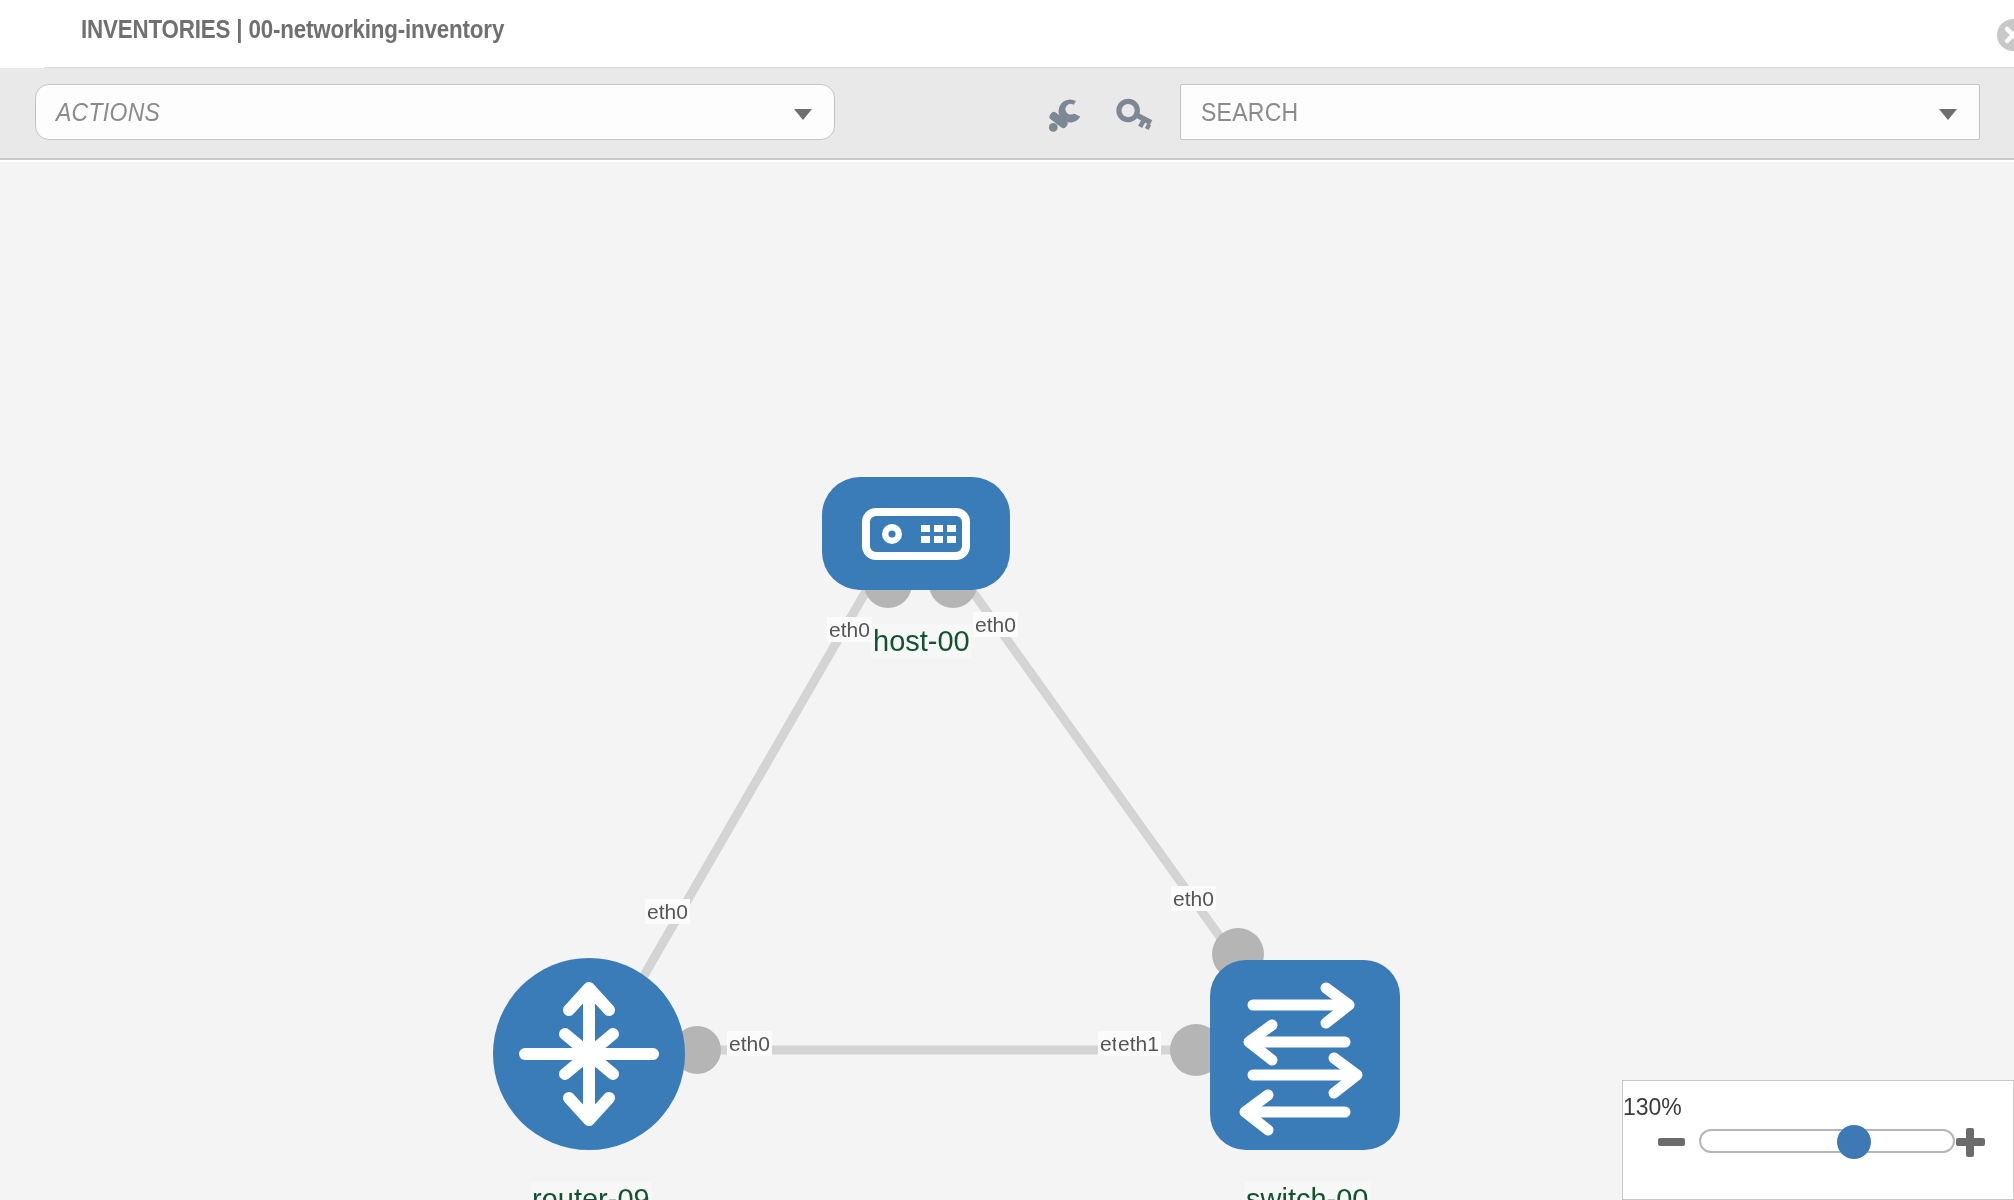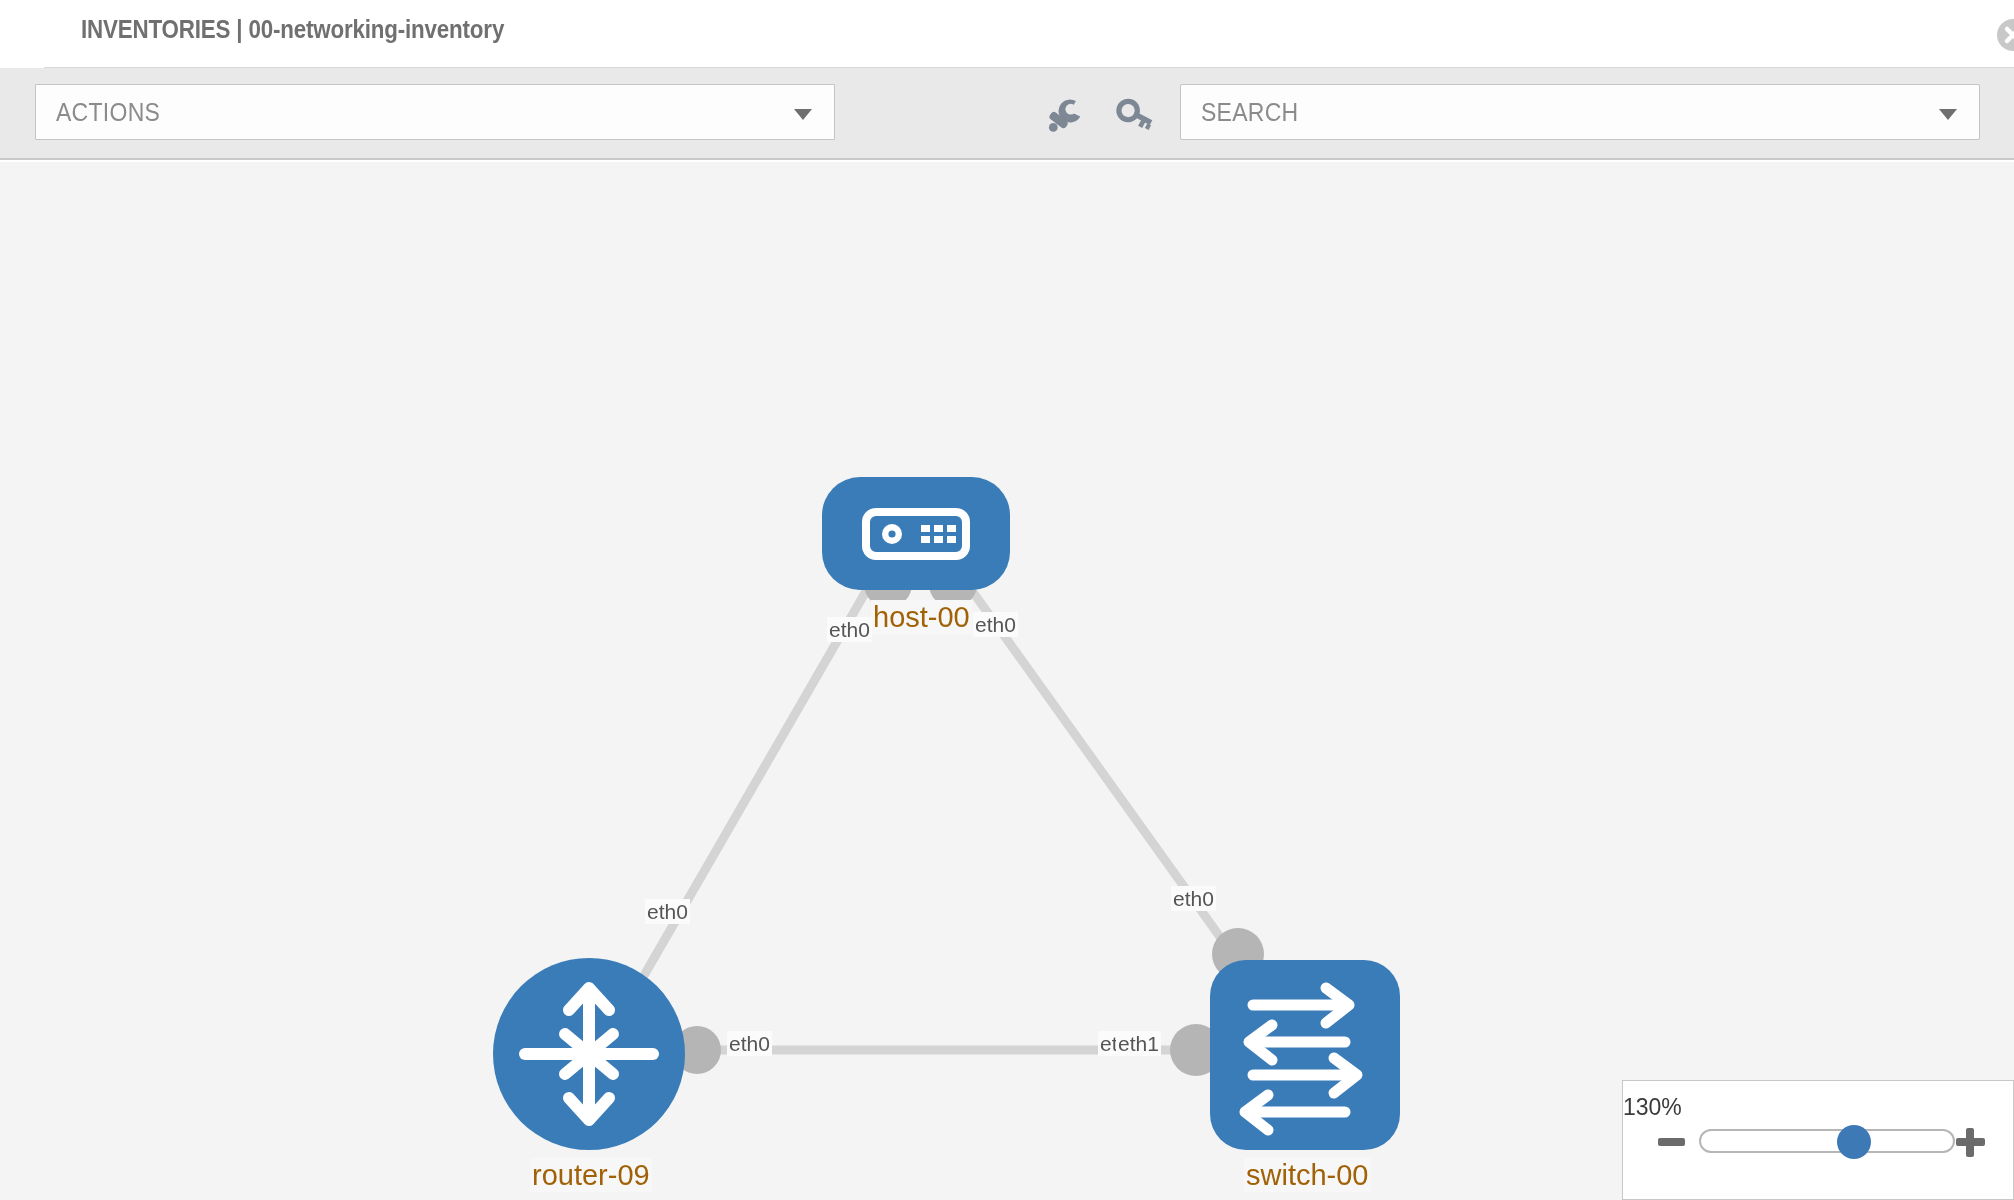--- a/index.html
+++ b/index.html
@@ -39,22 +39,23 @@
     position: absolute; left:0; top: 68px;
     width: 2014px; height: 92px;
     background: #e9e9e9;
     border-bottom: 2px solid #c9c9c9;
   }
   .actions-select {
     position: absolute; left: 35px; top: 84px;
     width: 800px; height: 56px;
     background: #fdfdfd;
     border: 1px solid #c4c4c4;
-    border-radius: 1px;
-    cursor: pointer;
+    border-radius: 14px;
+    cursor: pointer;
+    font-style: italic;
   }
   .actions-select .lbl {
     position: absolute; left: 20px; top: 13px;
     font-size: 25px; color: #8b8b8b;
     letter-spacing: 0.3px;
     transform: scaleX(0.92);
     transform-origin: left top;
     white-space: nowrap;
   }
   .caret {
@@ -95,25 +96,26 @@
     width: 2014px; height: 1038px;
     background: #f4f4f4;
     overflow: hidden;
   }
   .graph-svg { position:absolute; left:0; top:0; width:2014px; height:1038px; }
 
   
   .node-label {
     position: absolute;
     background: #f7f7f7;
-    color: #a16207;
+    color: #14532d;
     font-size: 29px;
     white-space: nowrap;
     padding: 0 2px;
     line-height: 34px;
+    margin-top: 24px;
   }
   .edge-label {
     position: absolute;
     background: #fbfbfb;
     color: #555555;
     font-size: 21px;
     white-space: nowrap;
     padding: 0 2px;
     line-height: 25px;
   }

